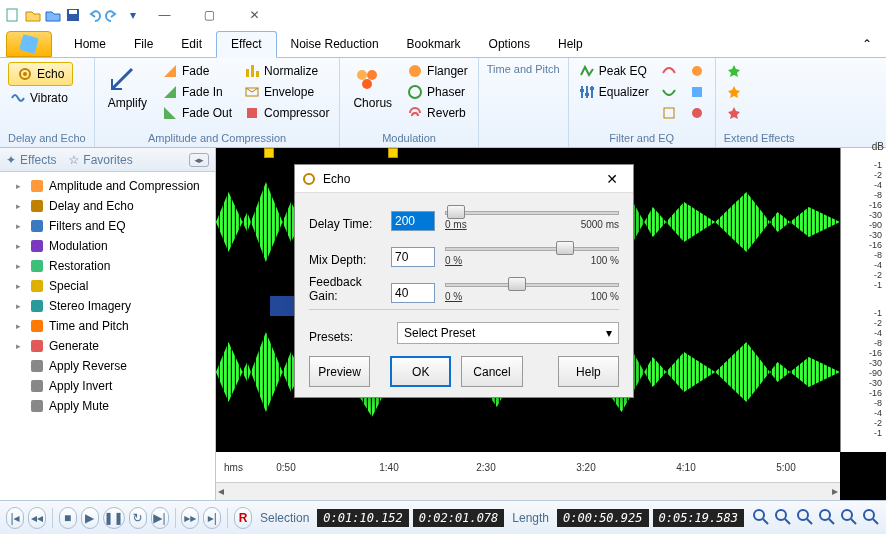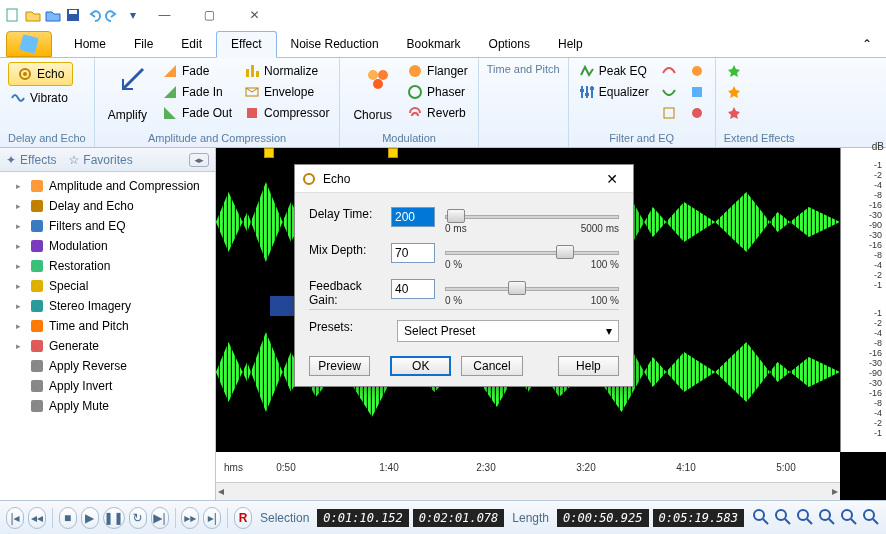--- a/index.html
+++ b/index.html
@@ -12,21 +12,21 @@
 
 .menubar { height:28px; display:flex; align-items:flex-end; padding-left:6px; background:#fff; border-bottom:1px solid #c0c0c0; }
 .app-btn { width:46px; height:26px; background:linear-gradient(#ffd566,#ffb300); border:1px solid #d89c00; border-radius:4px 4px 0 0; margin-right:8px; display:flex; align-items:center; justify-content:center; }
 .menu-tab { padding:5px 14px 6px; color:#000000; cursor:pointer; }
 .menu-tab.active { background:#f4f9ff; border:1px solid #8bb8e8; border-bottom:1px solid #f4f9ff; border-radius:3px 3px 0 0; position:relative; top:1px; }
 
 .ribbon { height:90px; background:linear-gradient(#f8fbff,#e9f2fd); border-bottom:1px solid #a8c6e6; display:flex; }
 .ribbon-group { border-right:1px solid #c7dbef; padding:4px 8px 2px; display:flex; flex-direction:column; }
 .rg-body { flex:1; display:flex; align-items:flex-start; gap:8px; }
 .rg-label { text-align:center; color:#5a7ca0; font-size:11px; padding:1px 0; }
-.rb-big { display:flex; flex-direction:column; align-items:flex-end; gap:15px; padding:2px 4px; cursor:pointer; border:1px solid transparent; border-radius:3px; }
+.rb-big { display:flex; flex-direction:column; align-items:flex-start; gap:3px; padding:2px 4px; cursor:pointer; border:1px solid transparent; border-radius:3px; }
 .rb-big.sel { background:linear-gradient(#fff3c8,#ffe07a); border:1px solid #e0b000; }
 .rb-big .ic { width:28px; height:28px; }
 .rb-small { display:flex; align-items:center; gap:4px; padding:1px 2px; cursor:pointer; white-space:nowrap; }
 .rb-small .ic { width:16px; height:16px; }
 .col { display:flex; flex-direction:column; gap:3px; }
 
 .content { display:flex; height:352px; }
 .sidebar { width:216px; border-right:1px solid #b8c8d8; background:#fff; display:flex; flex-direction:column; }
 .sb-tabs { height:24px; background:linear-gradient(#f4f7fb,#e4ecf5); border-bottom:1px solid #c0cfde; display:flex; align-items:center; padding:0 6px; gap:12px; }
 .sb-tab { display:flex; align-items:center; gap:4px; color:#5a7ca0; cursor:pointer; }
@@ -58,33 +58,33 @@
 .stat-lbl { color:#4a6a8a; margin:0 4px; }
 .stat-val { background:#222; color:#fff; font-family:Consolas,monospace; padding:2px 6px; font-style:italic; font-size:12px; }
 .zbtn { width:20px; height:20px; cursor:pointer; color:#2a5aa8; }
 
 
 .dlg { position:absolute; left:294px; top:164px; width:340px; background:#f0f0f0; border:1px solid #888; box-shadow:3px 3px 12px rgba(0,0,0,.3); }
 .dlg-title { height:28px; background:#fff; display:flex; align-items:center; padding:0 6px; border-bottom:1px solid #ddd; }
 .dlg-title .ic { width:16px; height:16px; margin-right:6px; }
 .dlg-close { margin-left:auto; width:30px; height:22px; display:flex; align-items:center; justify-content:center; cursor:pointer; font-size:14px; }
 .dlg-body { padding:14px 14px 10px; }
-.dlg-row { display:flex; align-items:flex-start; margin-bottom:6px; height:24px; }
+.dlg-row { display:flex; align-items:flex-end; margin-bottom:6px; height:24px; }
 .dlg-row label { width:82px; }
 .dlg-input { width:44px; height:20px; border:1px solid #7a9ac0; padding:0 3px; }
 .dlg-input.sel { background:#0078d7; color:#fff; }
 .slider-wrap { flex:1; margin-left:10px; position:relative; height:28px; }
 .slider-track { position:absolute; left:0; right:0; top:8px; height:4px; background:#d4d4d4; border:1px solid #aaa; }
 .slider-thumb { position:absolute; top:2px; width:18px; height:14px; background:linear-gradient(#f8f8f8,#d0d0d0); border:1px solid #888; border-radius:2px; }
 .slider-min,.slider-max { position:absolute; top:16px; font-size:10px; color:#333; }
-.slider-min { left:0; } .slider-max { right:0; }
+.slider-min { left:0;text-decoration:underline; } .slider-max { right:0; }
 .dlg-sep { border-top:1px solid #ccc; margin:6px 0 10px; }
 .preset-sel { flex:1; height:22px; border:1px solid #aaa; background:#fff; padding:0 6px; display:flex; align-items:center; justify-content:space-between; cursor:pointer; margin-left:6px; }
 .dlg-btns { display:flex; gap:10px; margin-top:12px; }
-.dlg-btn { width:64px; height:20px; border:1px solid #999; background:linear-gradient(#fdfdfd,#e6e6e6); cursor:pointer; }
+.dlg-btn { width:64px; height:31px; border:1px solid #999; background:linear-gradient(#fdfdfd,#e6e6e6); cursor:pointer; }
 .dlg-btn.primary { border:2px solid #0e6fce; }
 .spacer { flex:1; }
 
 
 svg { display:block; }
 </style>
 </head>
 <body>
 
 <div class="titlebar">

